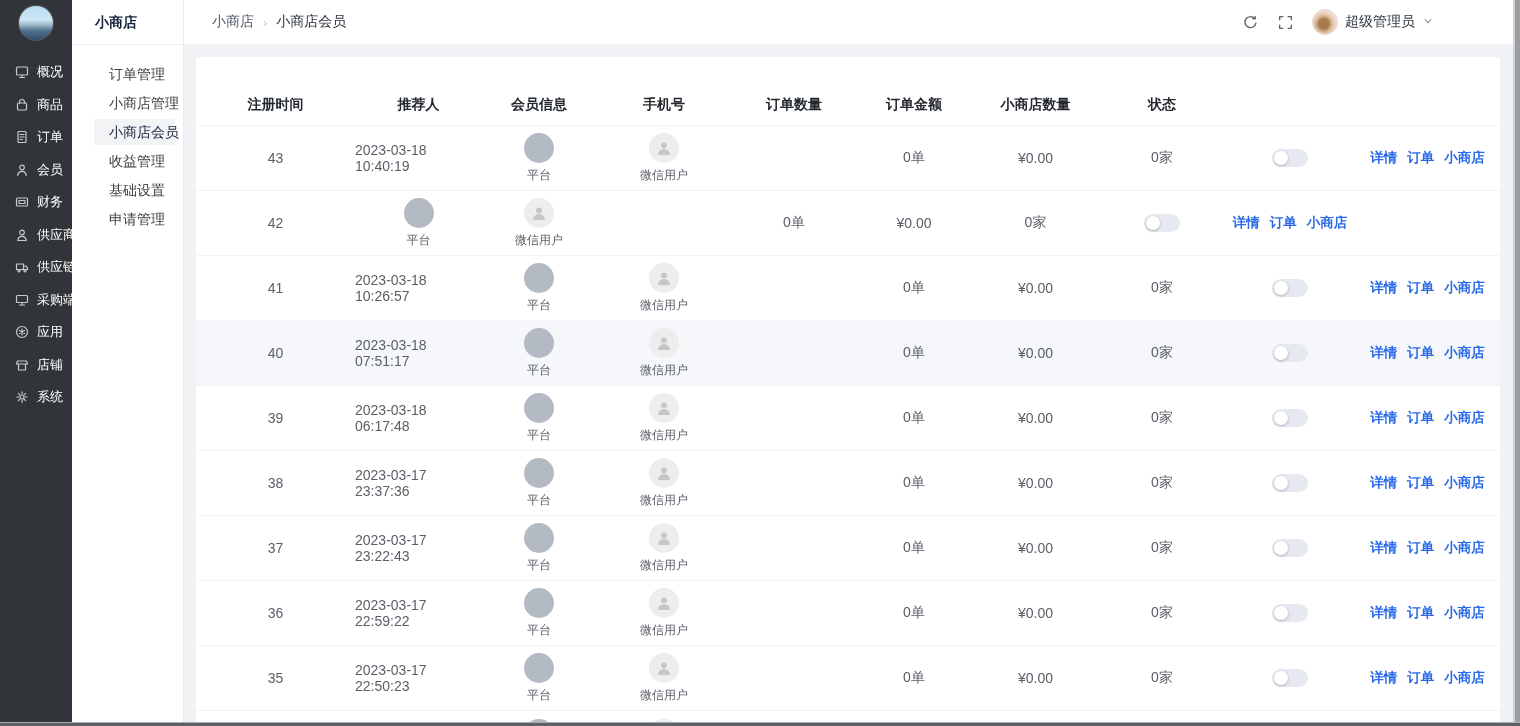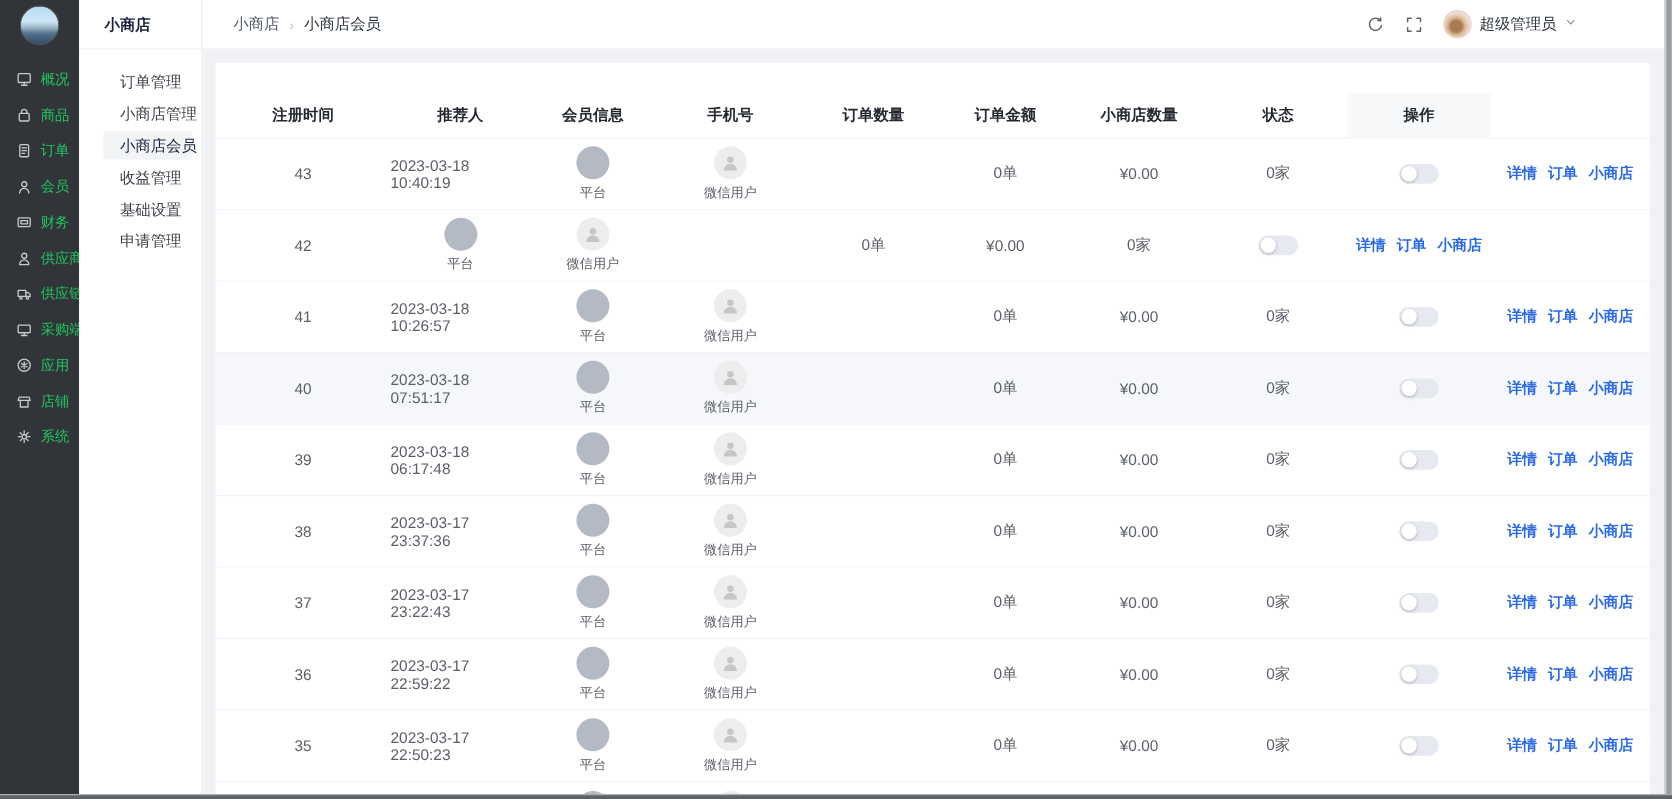--- a/index.html
+++ b/index.html
@@ -10,21 +10,21 @@
   
   .rail { width:72px; background:#313539; flex:none; display:flex; flex-direction:column; }
   .rail-logo { height:46px; display:flex; align-items:center; justify-content:center; }
   .logo-circle { width:36px; height:36px; border-radius:50%;
     background:linear-gradient(180deg,#b9dcf2 0%,#cde6f4 40%,#9fb9c8 55%,#54738f 72%,#2f4c6c 100%);
     border:1px solid #555; }
   .rail-nav { padding-top:10px; display:flex; flex-direction:column; }
   .rail-item { height:32.5px; display:flex; align-items:center; padding-left:14px; cursor:pointer; }
   .rail-item .ric { width:16px; height:16px; flex:none; display:flex; align-items:center; }
   .rail-item svg { stroke:#c6c9cd; fill:none; stroke-width:1.2; stroke-linecap:round; stroke-linejoin:round; }
-  .rail-item .rlabel { color:#22c55e; font-size:13px; margin-left:7px; white-space:nowrap; }
+  .rail-item .rlabel { color:#ffffff; font-size:13px; margin-left:7px; white-space:nowrap; }
 
   
   .submenu { width:112px; flex:none; background:#fff; border-right:1px solid #e9eaec; }
   .submenu-title { height:45px; line-height:45px; padding-left:23px; font-size:14px; font-weight:700;
     color:#17233d; border-bottom:1px solid #eef0f2; }
   .submenu-list { padding-top:13px;margin-left:14px; }
   .submenu-item { height:26px; line-height:26px; margin:3px 8px; padding-left:15px; font-size:14px;
     color:#3b3f45; border-radius:2px; cursor:pointer; white-space:nowrap; }
   .submenu-item.active { background:#f2f3f5; color:#17233d; }
 
@@ -240,21 +240,20 @@
 
         <div class="grid-row thead">
           <div class="th">注册时间</div>
           <div class="th">推荐人</div>
           <div class="th">会员信息</div>
           <div class="th">手机号</div>
           <div class="th">订单数量</div>
           <div class="th">订单金额</div>
           <div class="th">小商店数量</div>
           <div class="th">状态</div>
-          <div class="th op-head">操作</div>
         </div>
 
         <div>
 
         <div class="grid-row trow">
               <div class="td">43</div>
               <div class="td">2023-03-18 10:40:19</div>
               <div class="td avatar-cell">
                 <div class="circle-ref"></div>
                 <div class="sub-label">平台</div>

